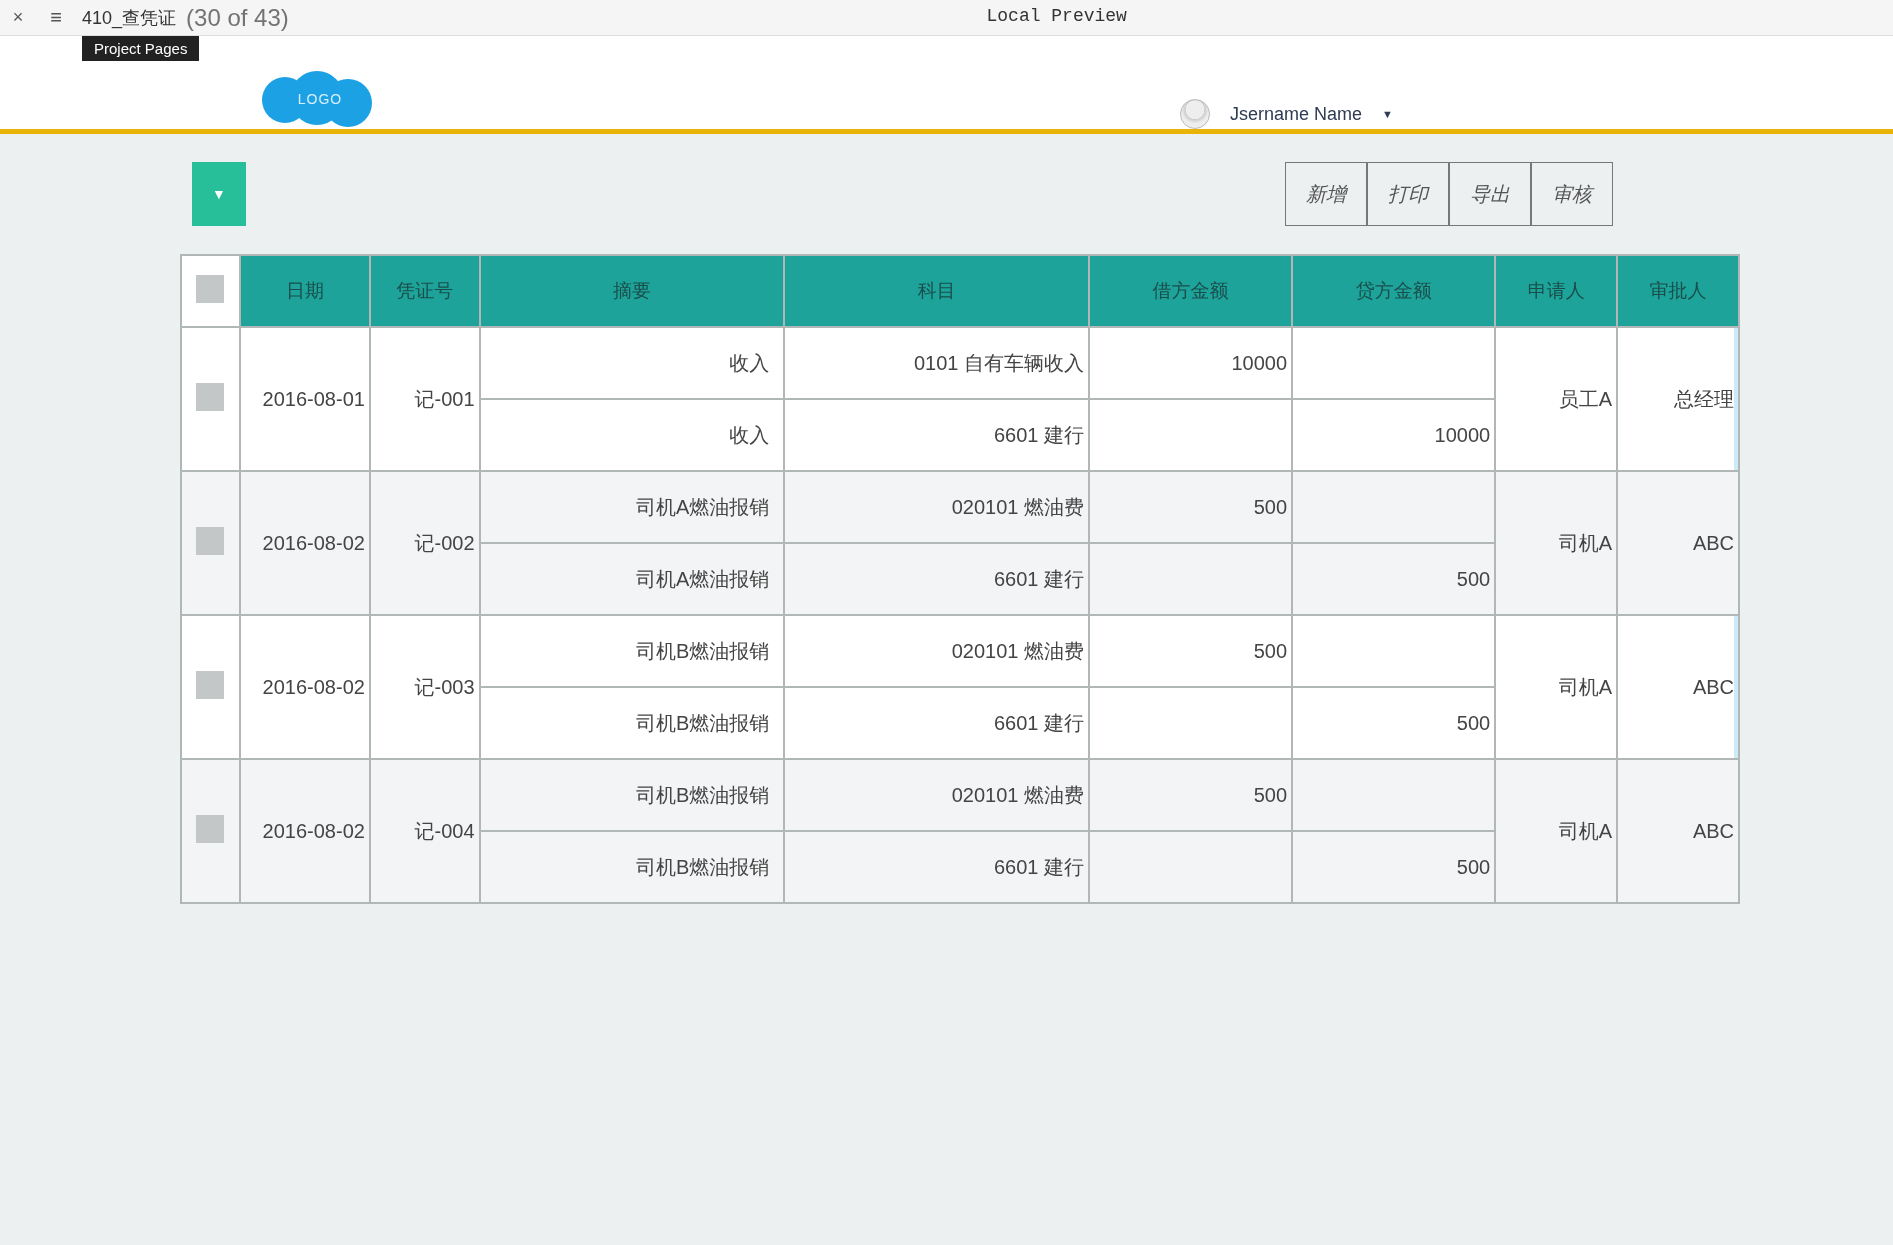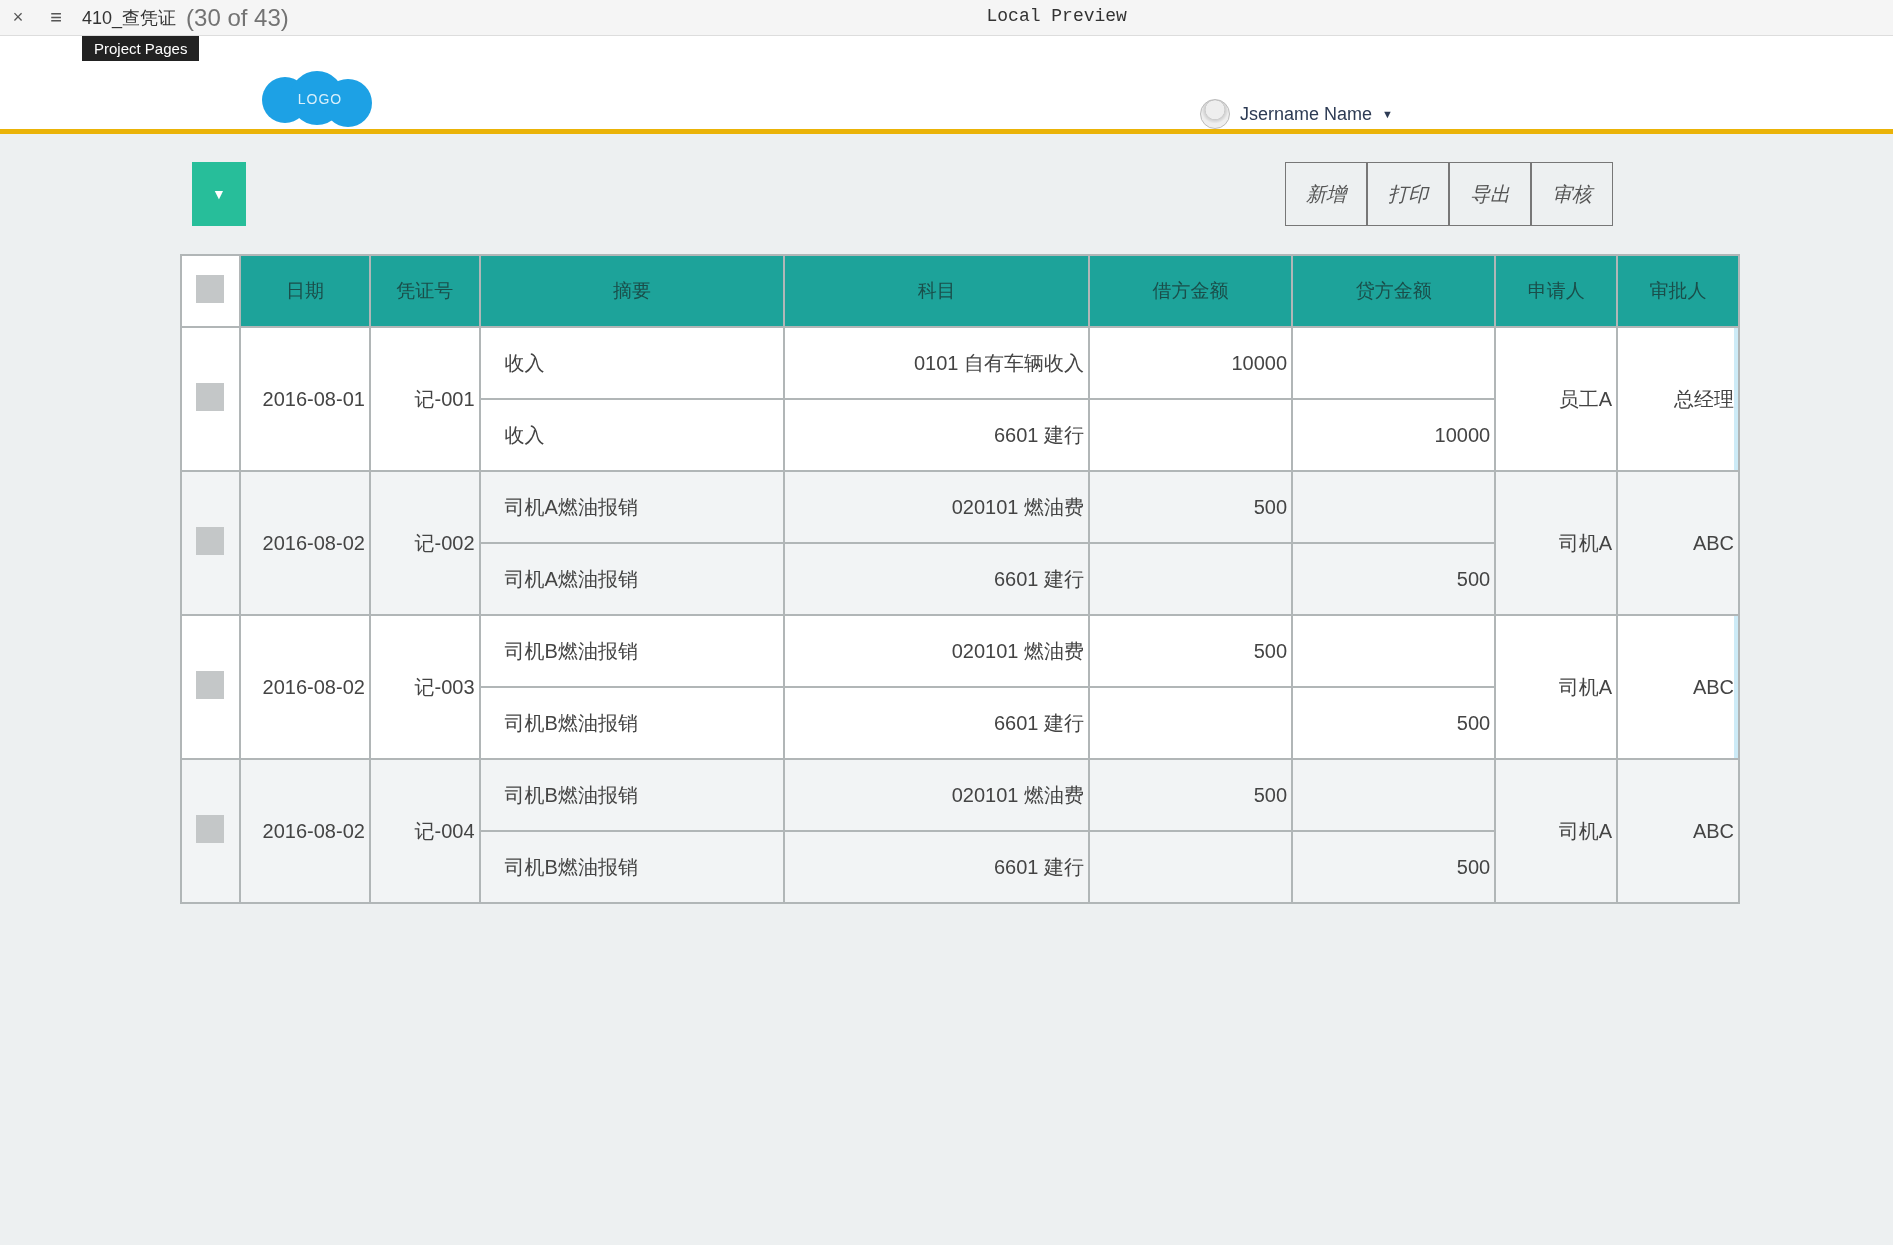--- a/index.html
+++ b/index.html
@@ -94,21 +94,21 @@
       text-align: center;
       color: #D9F0FB;
       font-size: 14px;
       letter-spacing: 1px;
     }
     .user-chip {
       position: absolute;
       right: 500px;
       display: flex;
       align-items: center;
-      gap: 10px;
+      gap: 20px;
       cursor: pointer;
     }
     .user-chip .avatar {
       width: 30px;
       height: 30px;
       border-radius: 50%;
       background: radial-gradient(circle at 50% 35%, #eee 40%, #ccc 42%, #eee 60%);
       border: 1px solid #bbb;
     }
     .user-chip .name { color: #2d3b54; font-size: 18px; }
@@ -206,21 +206,21 @@
     .col-approver { width: 120px; }
 
     .voucher-table td {
       height: 72px;
       font-size: 20px;
       color: #444;
       padding: 0 14px;
       vertical-align: middle;
     }
     .voucher-table td.center { text-align: right; padding: 0 4px;}
-    .voucher-table td.summary { text-align: left; padding-left: 24px;}
+    .voucher-table td.summary { text-align: right; padding-left: 24px;}
     .stripe td.line-bg { background: #f2f4f5; }
     .stripe td.chk { background: #f2f4f5; }
     .stripe td.meta { background: #f2f4f5; }
   </style>
 </head>
 <body>
 
 <div class="topbar">
   <div class="close">×</div>
   <div class="menu-icon">≡</div>

